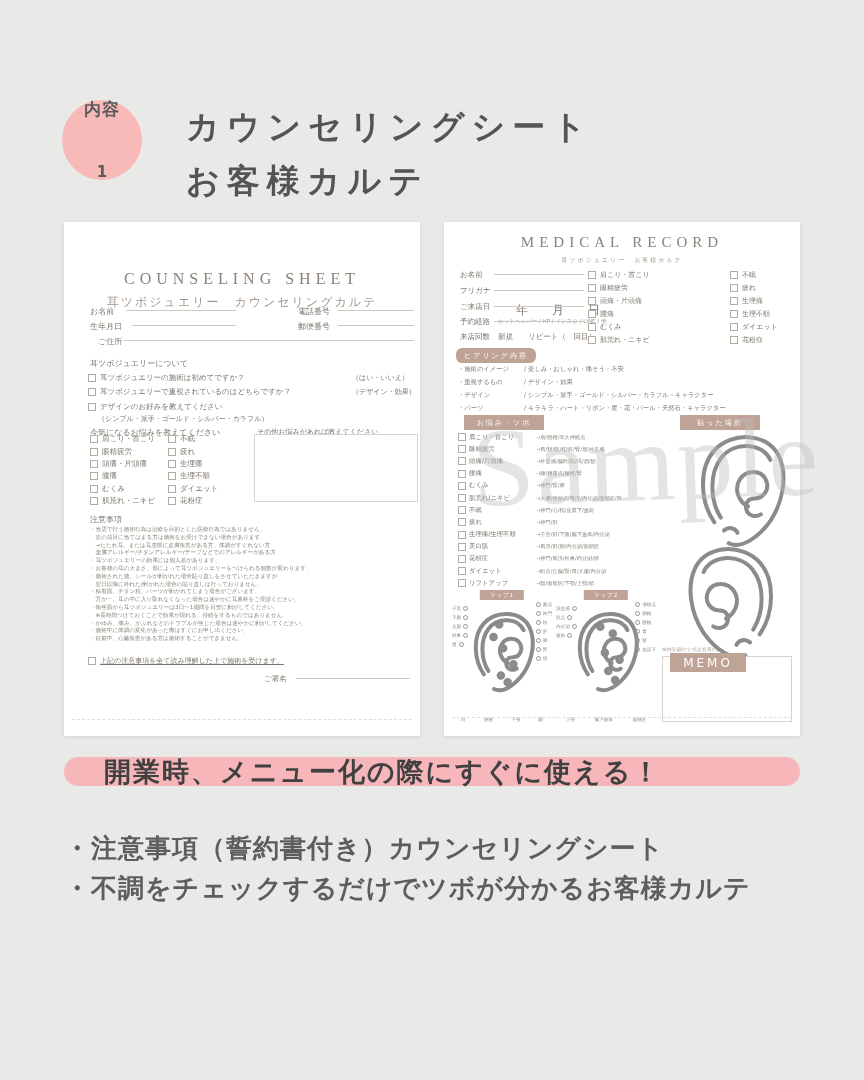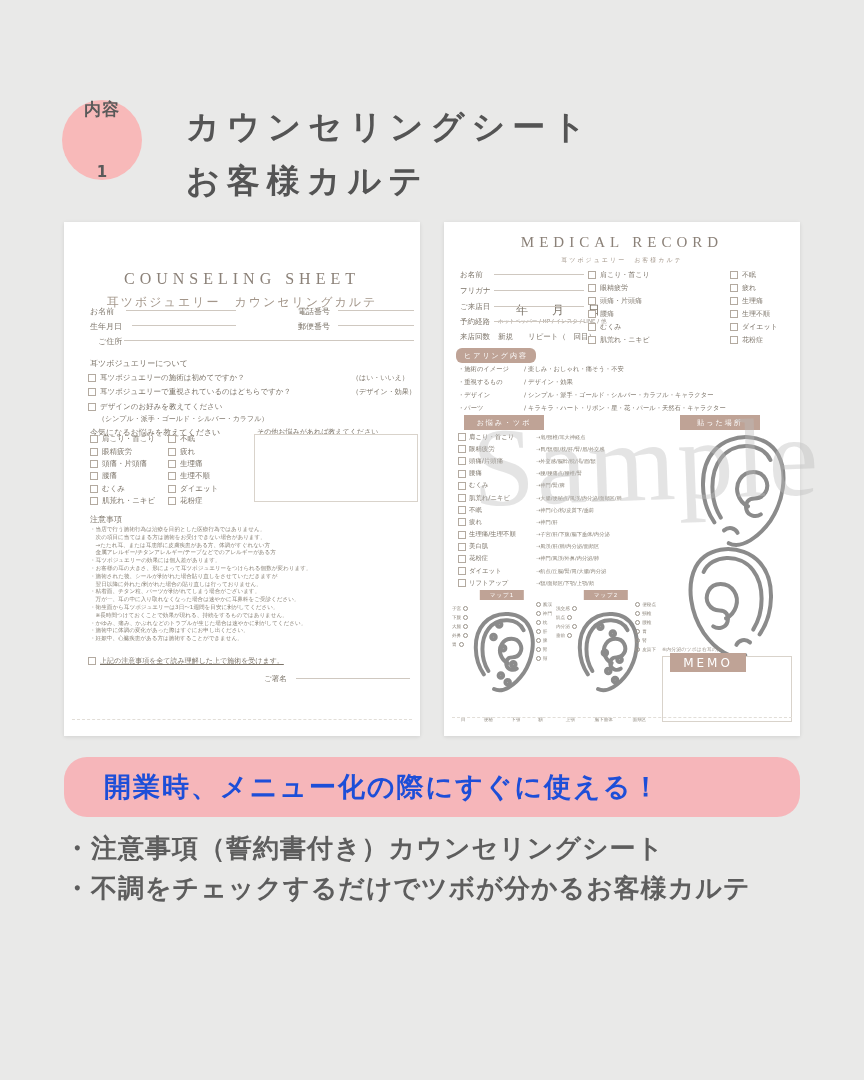--- a/index.html
+++ b/index.html
@@ -60,23 +60,23 @@
   .map-col div{display:flex;align-items:center;gap:2px;}
   .map-dot{width:3px;height:3px;border-radius:50%;border:0.5px solid #9a938a;display:inline-block;flex:none;}
   .map-bottom{position:absolute;bottom:0;left:0;right:0;display:flex;justify-content:space-around;font-size:4.6px;color:#8f887e;}
   
   .watermark{
     position:absolute;left:472px;top:398px;font-size:112px;color:#bdbdbd;opacity:0.40;
     letter-spacing:2px;transform:rotate(-2deg);pointer-events:none;z-index:5;
   }
   
   .banner{
-    position:absolute;left:64px;top:757px;width:736px;height:60px;border-radius:23px;
+    position:absolute;left:64px;top:757px;width:736px;height:29px;border-radius:23px;
     background:#f6b6ba;display:flex;align-items:center;
-    color:#1d4ed8;font-size:27px;font-weight:bold;letter-spacing:2px;padding-left:40px;box-sizing:border-box;font-family:Liberation Mono, monospace;
+    color:#404040;font-size:27px;font-weight:bold;letter-spacing:2px;padding-left:40px;box-sizing:border-box;font-family:Liberation Mono, monospace;
   }
   .bullets{position:absolute;left:64px;top:828px;font-size:26px;font-weight:bold;color:#5d5d5d;letter-spacing:1px;line-height:1.55;}
   .footer-text{position:absolute;left:64px;top:918px;font-size:26px;color:#767676;letter-spacing:2px;line-height:1.5;}
 </style>
 </head>
 <body>
 
 <div class="badge">
   <span class="b1">内容</span>
   <span class="b2">1</span>

